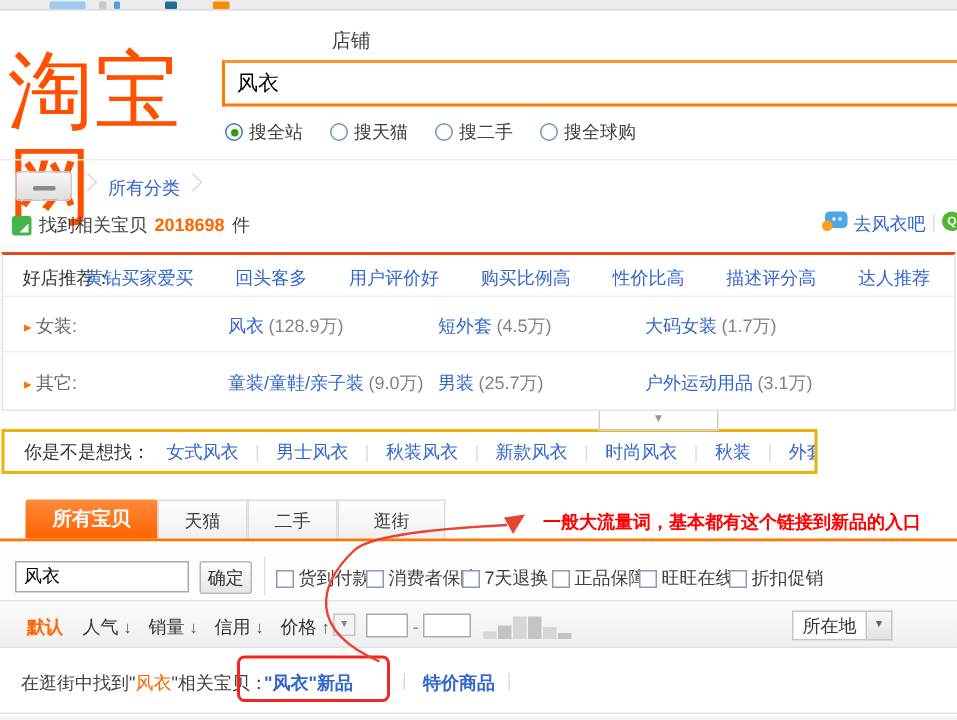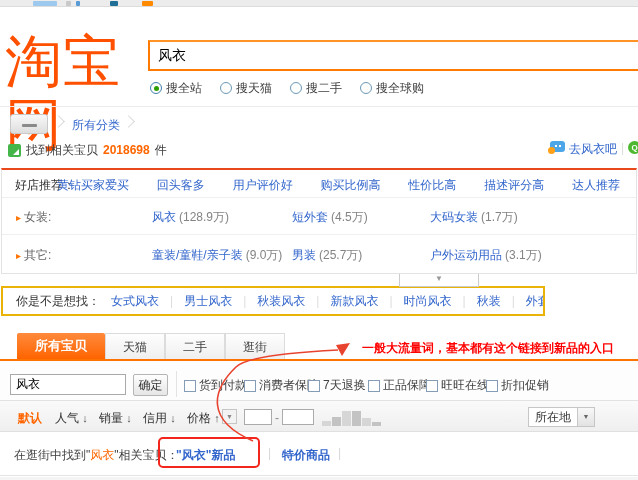--- a/index.html
+++ b/index.html
@@ -68,21 +68,21 @@
   
   .suggest { position:absolute; left:1px; top:286px; width:544px; height:30px; border:2px solid #eab308; background:#fff; display:flex; align-items:center; overflow:hidden; white-space:nowrap; }
   .suggest .lbl { margin-left:13px; color:#333; }
   .suggest .link { margin-left:11px; }
   .suggest .sep { margin-left:11px; color:#ddd; }
 
   
   .rtabs { position:absolute; left:0; top:333px; width:638px; height:27px; }
   .rtab { position:absolute; top:0; height:26px; line-height:26px; text-align:center; cursor:pointer; }
   .rtab.active { left:17px; width:88px; background:linear-gradient(#ff8a3c,#ff6400); color:#fff; font-weight:bold; font-size:13px; border-radius:2px 2px 0 0; }
-  .rtab.t2 { left:105px; width:60px; } .rtab.t3 { left:165px; width:60px; } .rtab.t4 { left:225px; width:60px; }
+  .rtab.t2 { left:105px; width:60px; } .rtab.t3 { left:165px; width:60px; } .rtab.t4 { left:225px; width:72px; }
   .rtab.plain { border:1px solid #dcdcdc; border-bottom:none; background:linear-gradient(#fefefe,#efefef); color:#404040; }
   .orange-line { position:absolute; left:0; top:359px; width:638px; height:2px; background:#ff7300; }
   .annot { position:absolute; left:362px; top:340px; color:#ff0000; font-weight:bold; white-space:nowrap; }
 
   
   .filter-row { position:absolute; left:0; top:361px; width:638px; height:39px; background:#fdfdfd; }
   .kw-input { position:absolute; left:10px; top:13px; width:116px; height:21px; border:1px solid #a9a9a9; padding:0 5px; font-size:12px; color:#000; outline:none; font-family:inherit; }
   .ok-btn { position:absolute; left:133px; top:13px; width:35px; height:22px; border:1px solid #b5b5b5; background:linear-gradient(#fefefe,#e6e6e6); font-size:12px; color:#333; border-radius:2px; cursor:pointer; font-family:inherit; }
   .fdiv { position:absolute; left:176px; top:10px; height:26px; border-left:1px solid #e3e3e3; }
   .cb-item { position:absolute; top:16px; display:flex; align-items:center; gap:3px; cursor:pointer; white-space:nowrap; }
@@ -128,20 +128,21 @@
 
   <div class="browser-strip">
     <span class="frag b1"></span>
     <span class="frag g1"></span>
     <span class="frag b2"></span>
     <span class="frag t1"></span>
     <span class="frag o1"></span>
   </div>
 
   <div class="logo">淘宝网</div>
+  <div class="stab plain">店铺</div>
   <input class="search-input" value="风衣" style="">
   <div class="scopes">
     <span class="scope selected">
       <span class="radio"></span>
       <span>搜全站</span>
     </span>
     <span class="scope">
       <span class="radio"></span>
       <span>搜天猫</span>
     </span>

